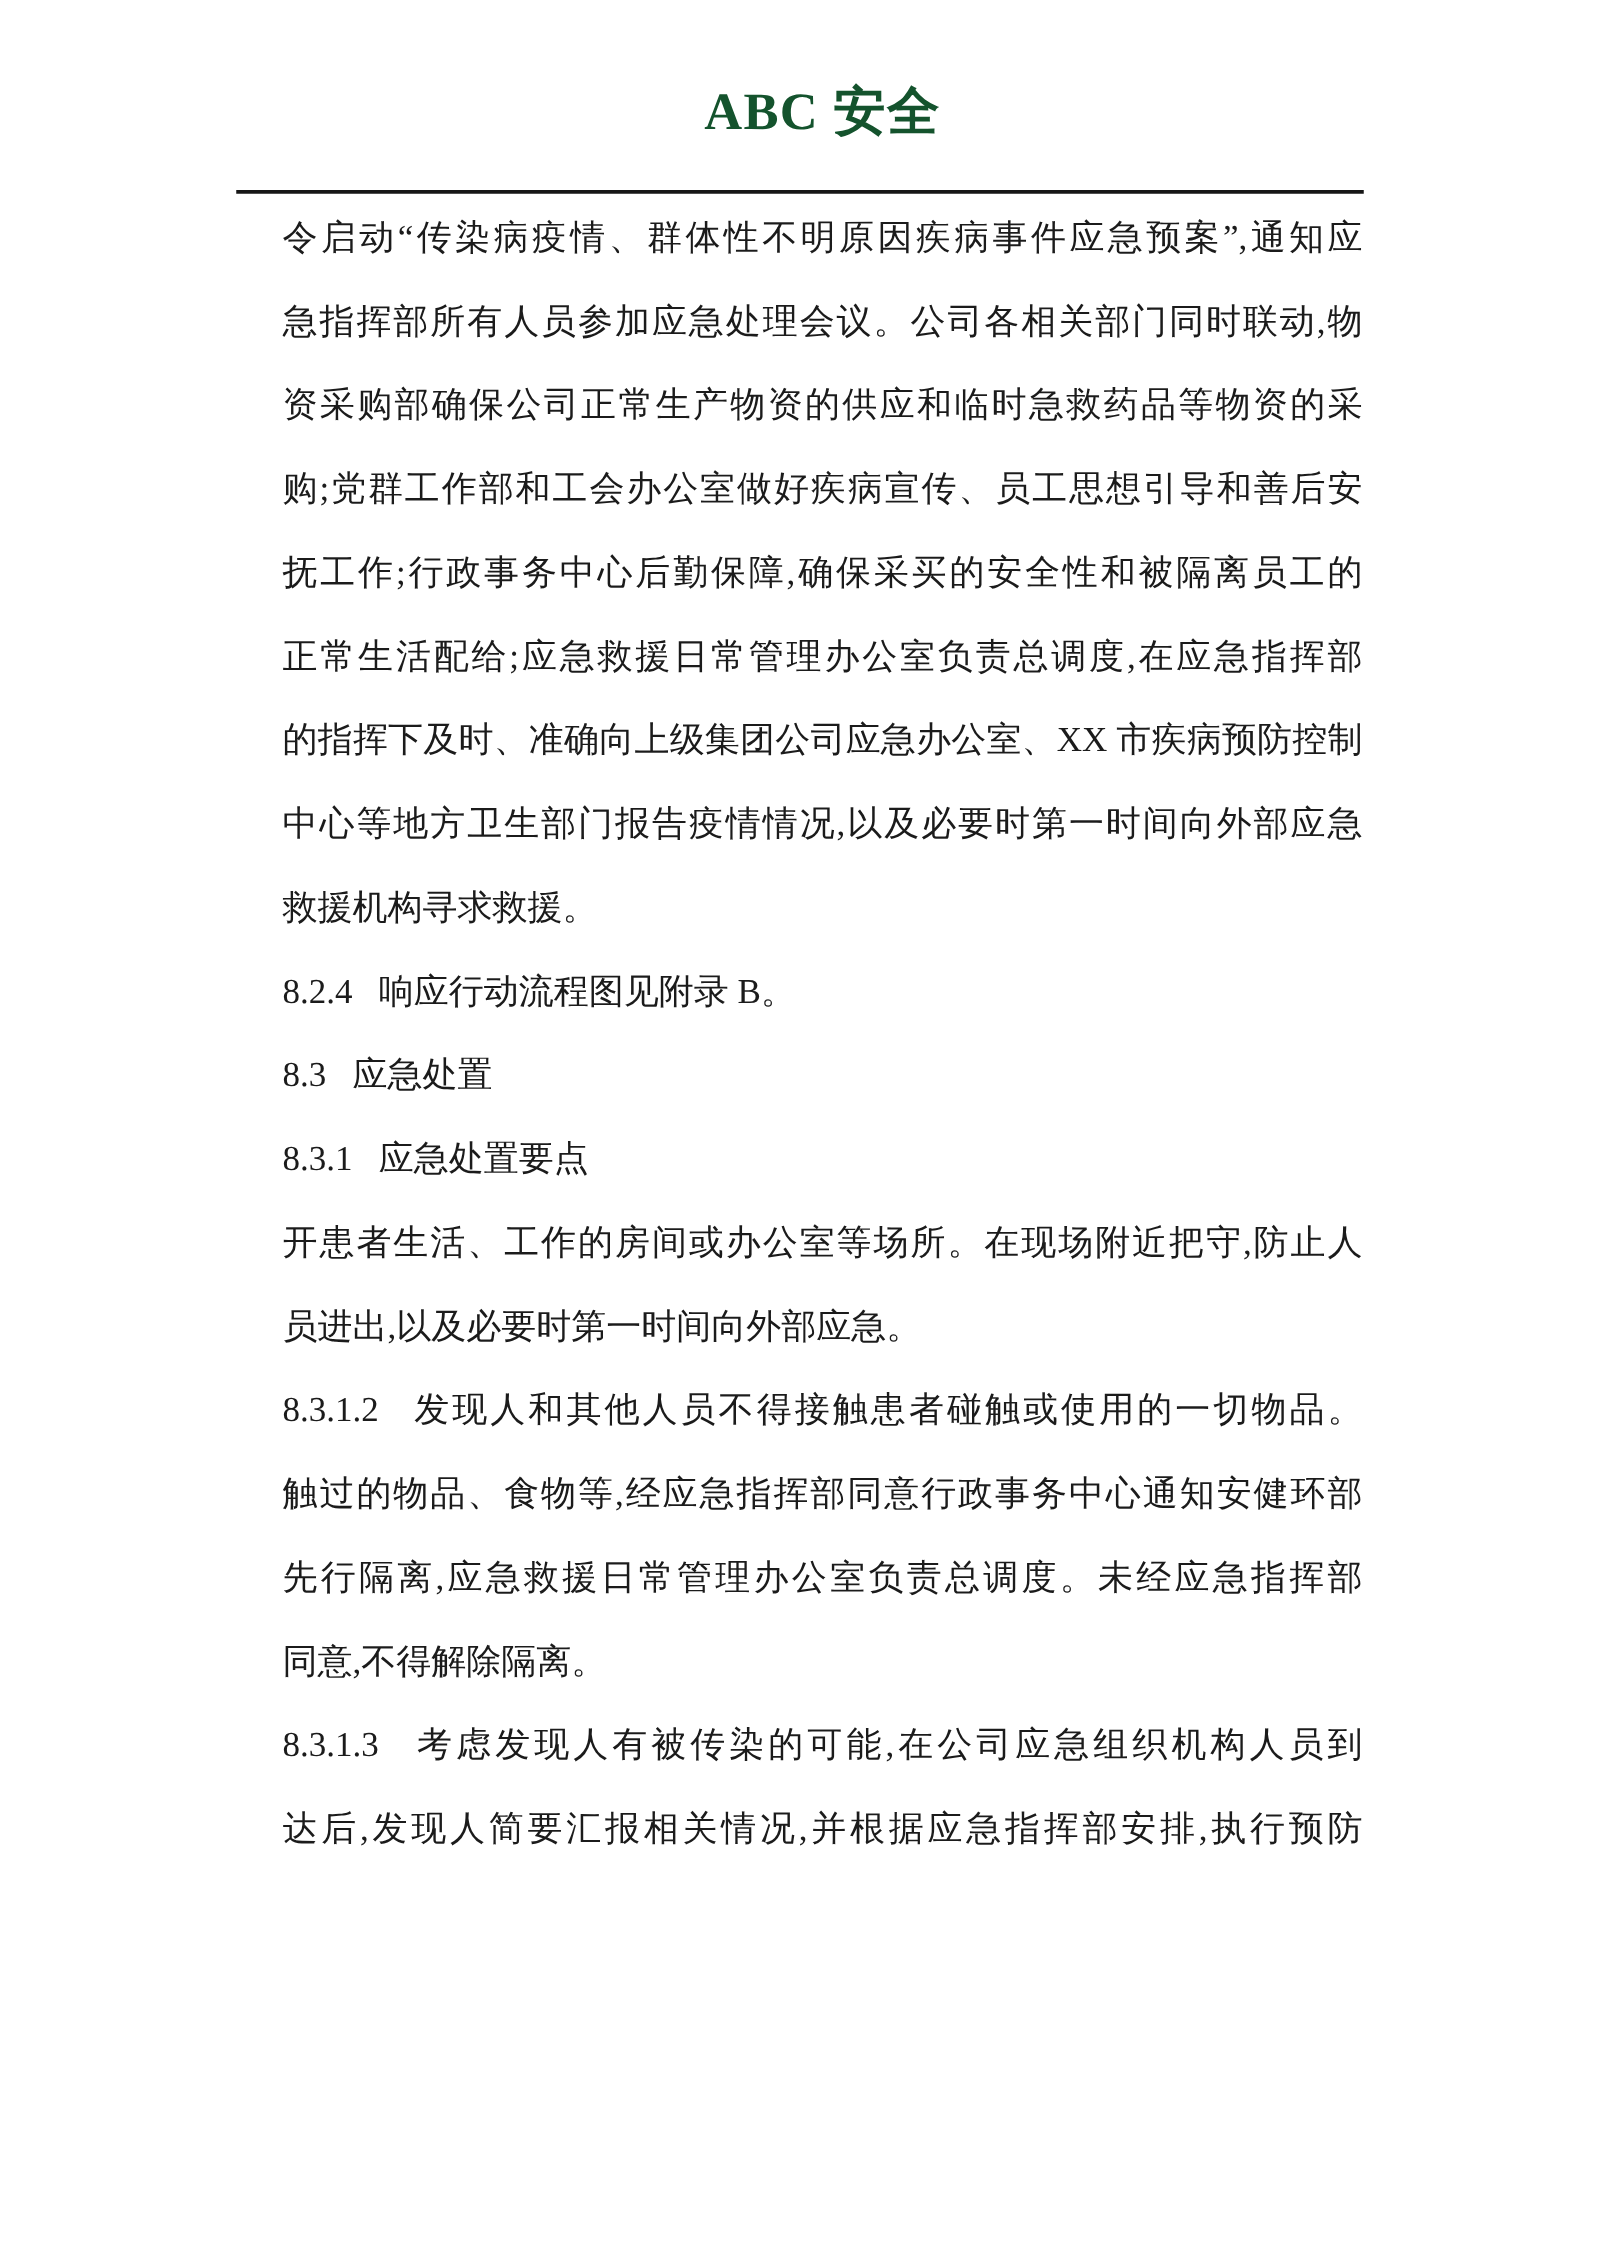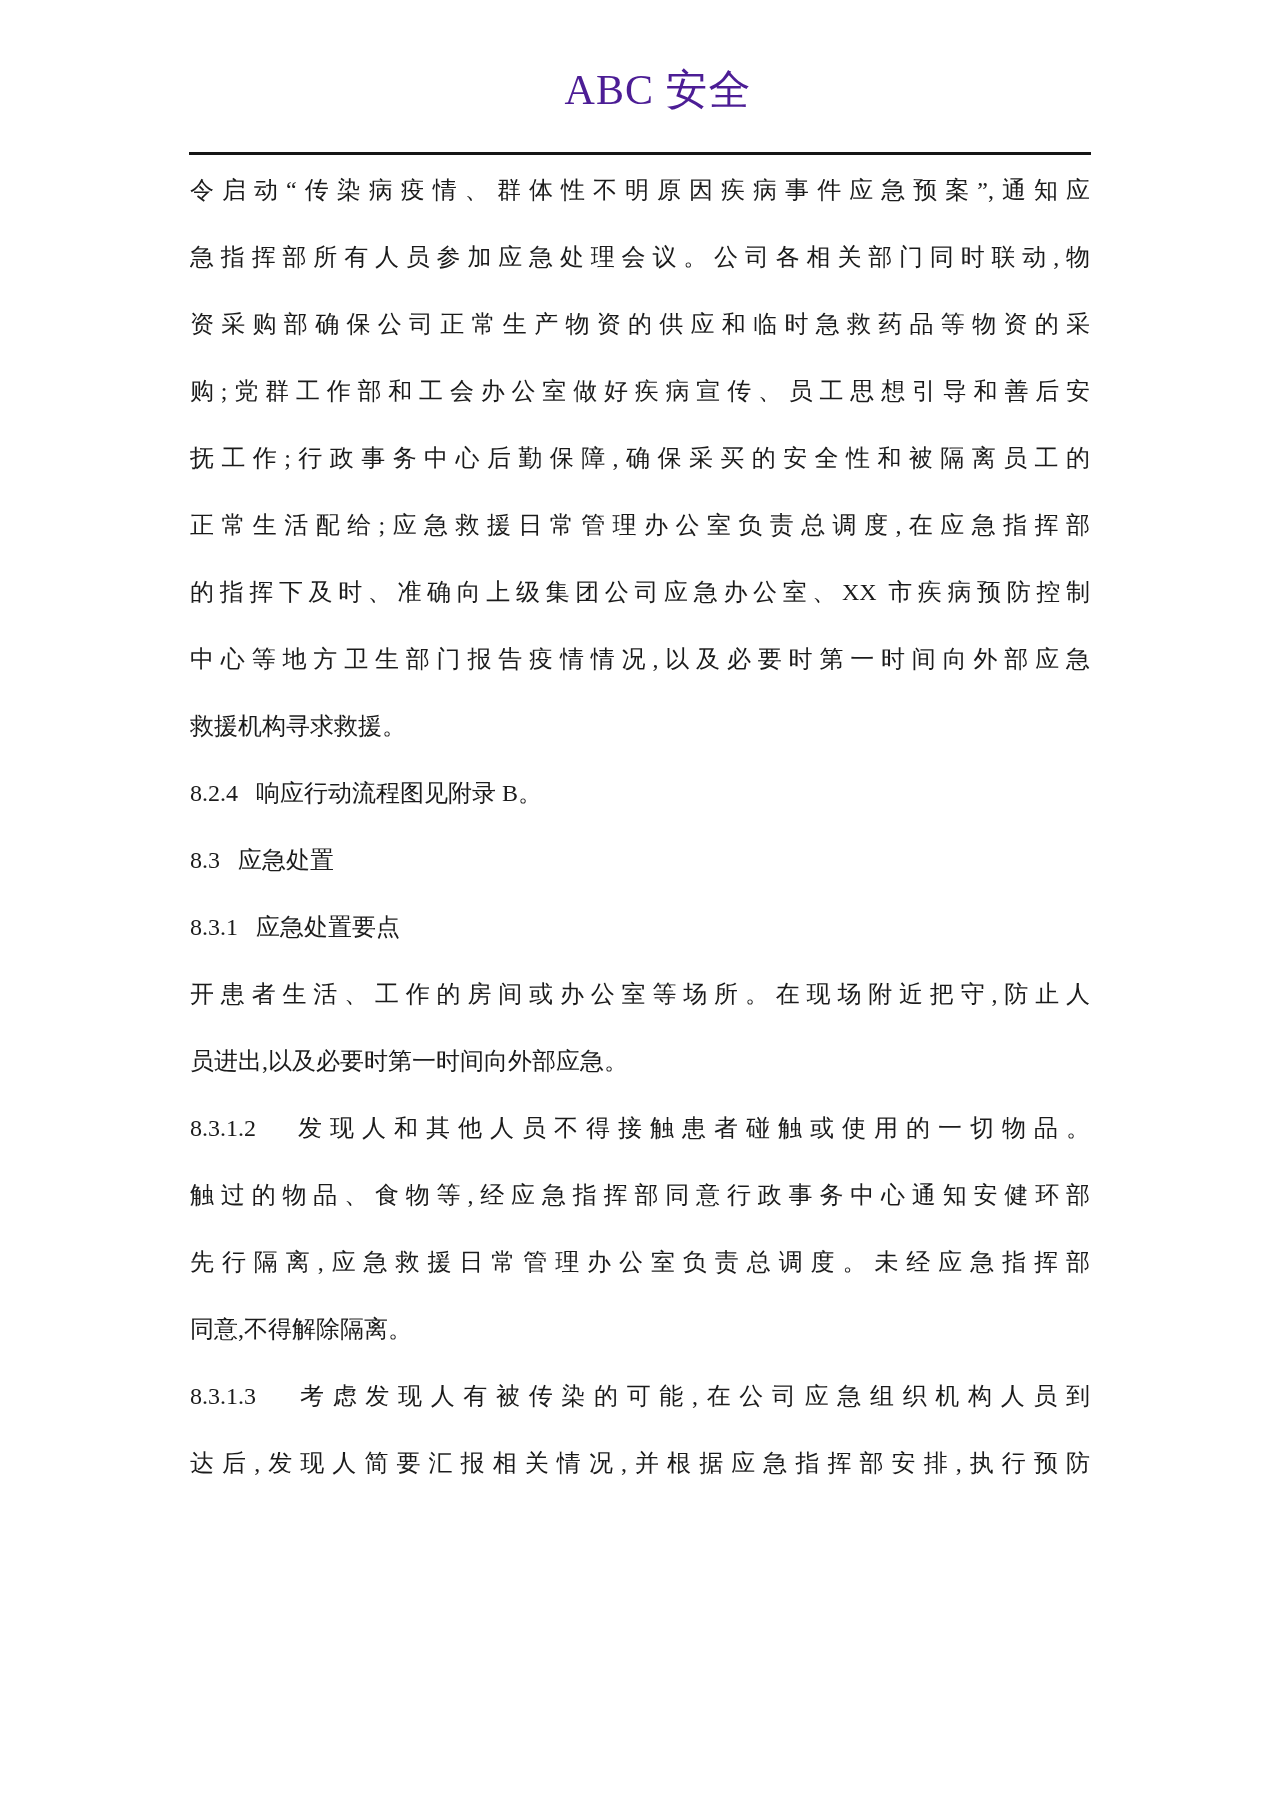--- a/index.html
+++ b/index.html
@@ -13,45 +13,46 @@
     font-family: "Liberation Serif", "DejaVu Serif", serif;
   }
   .doc-header {
     padding-top: 64px;
     text-align: center;
   }
   .doc-title {
     display: inline-block;
     font-size: 42px;
     line-height: 52px;
-    font-weight: normal;
-    color: #4c1d95;
+    font-weight: bold;
+    color: #14532d;
     letter-spacing: 1px;
     font-family: "Liberation Serif", "DejaVu Serif", serif;
     margin-left: 36px;
   }
   .header-divider {
     width: 902px;
     height: 0;
     margin: 36px auto 0 auto;
     border-top: 3px solid #161616;
   }
   .doc-body {
     width: 900px;
     margin: 2px auto 0 auto;
     color: #1b1b1b;
   }
   .ln {
     height: 67px;
     line-height: 67px;
-    font-size: 24px;
+    font-size: 28px;
     white-space: pre-wrap;
     text-align: justify;
     text-align-last: left;
     overflow: hidden;
+    margin-left: 36px;
   }
   .ln.jf {
     text-align-last: justify;
   }
 </style>
 </head>
 <body>
 
 <div class="page">
 

